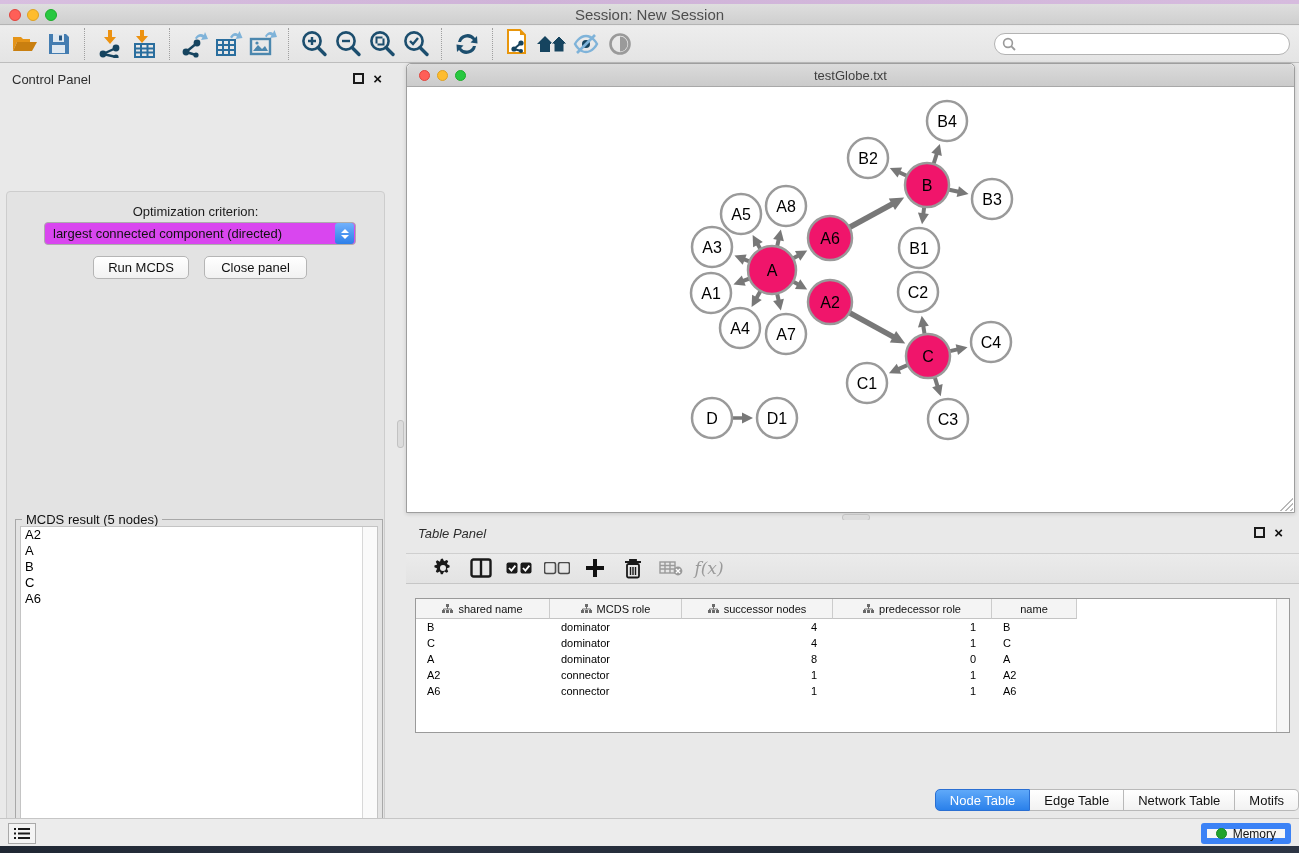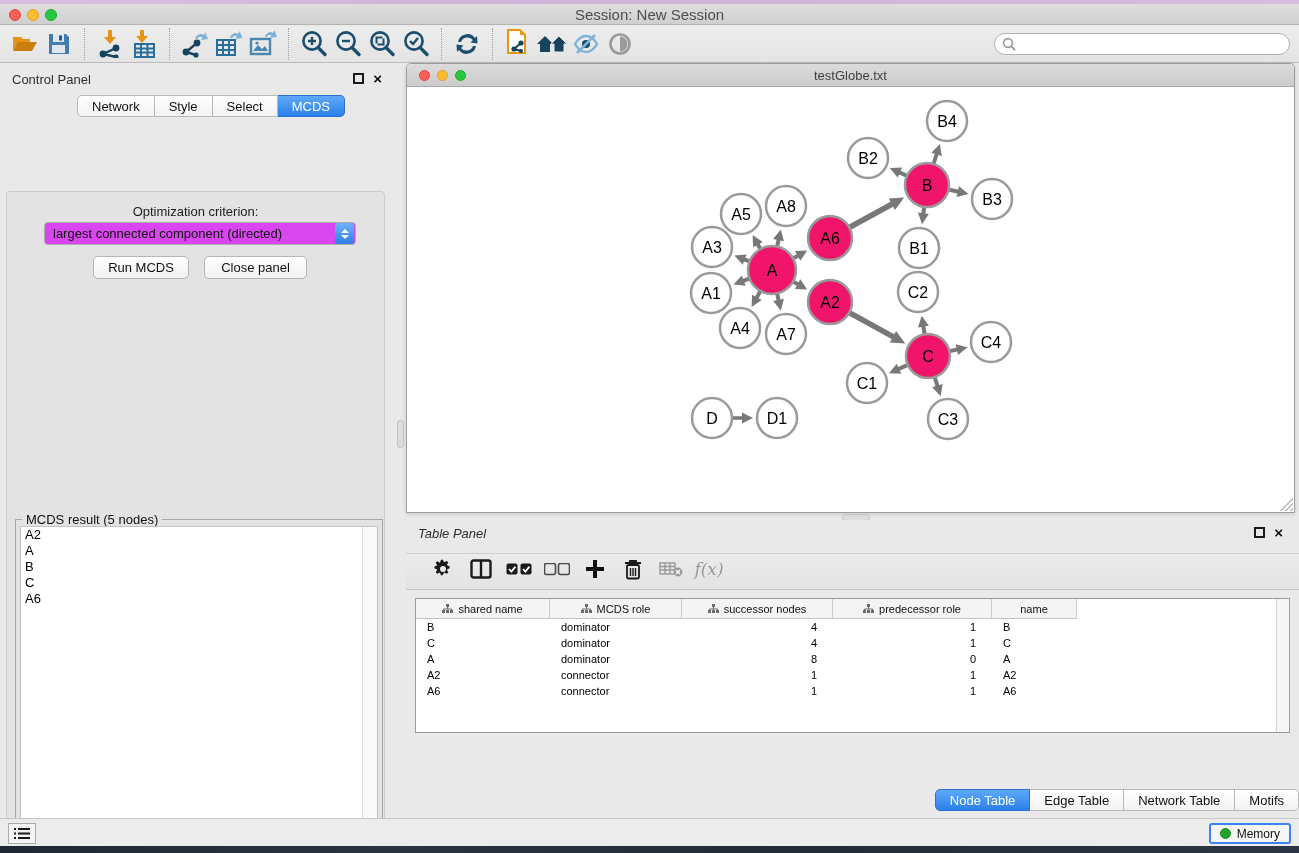--- a/index.html
+++ b/index.html
@@ -85,44 +85,44 @@
       linear-gradient(135deg, transparent 48%, #b9b9b9 48%, #b9b9b9 54%, transparent 54%,
       transparent 68%, #b9b9b9 68%, #b9b9b9 74%, transparent 74%,
       transparent 88%, #b9b9b9 88%, #b9b9b9 94%, transparent 94%); }
   .vgrip { position:absolute; left:397px; top:420px; width:7px; height:28px;
     background:#dcdcdc; border:1px solid #c2c2c2; border-radius:3px; }
   .hgrip { position:absolute; left:842px; top:514px; width:28px; height:7px;
     background:#dcdcdc; border:1px solid #c2c2c2; border-radius:3px; }
 
   
   .tpanel { position:absolute; left:406px; top:520px; width:893px; height:298px; background:#e9e9e9; }
-  .tp-toolbar { position:absolute; left:0px; top:33px; width:893px; height:37px;
+  .tp-toolbar { position:absolute; left:0px; top:33px; width:893px; height:31px;
     background:linear-gradient(#ebebeb,#e3e3e3); border-top:1px solid #cfcfcf;
-    border-bottom:1px solid #c6c6c6; display:flex; align-items:flex-start; padding-left:18px; }
+    border-bottom:1px solid #c6c6c6; display:flex; align-items:flex-end; padding-left:18px; }
   .tp-ico { width:38px; height:30px; display:flex; align-items:center; justify-content:center; }
   .fx { font-family:"DejaVu Serif", serif; font-style:italic; font-size:17px; color:#9a9a9a; }
   .datatable { position:absolute; left:9px; top:78px; width:875px; height:135px;
     background:#fff; border:1px solid #9a9a9a; }
   .dt-scroll { position:absolute; right:0; top:0; bottom:0; width:13px;
     background:#f6f6f6; border-left:1px solid #d4d4d4; }
   .dt-header { display:flex; height:20px; }
   .dt-hcell { background:#f4f4f4; border-right:1px solid #cccccc; border-bottom:1px solid #c4c4c4;
     display:flex; align-items:center; justify-content:center; gap:5px;
     font-size:11px; color:#111; }
   .dt-row { display:flex; height:16px; align-items:center; }
   .dt-cell { font-size:11px; color:#000; overflow:hidden; white-space:nowrap; }
   .tp-tabs { position:absolute; left:0; right:0; top:269px; display:flex; justify-content:flex-end; }
 
   
   .statusbar { position:absolute; left:0; top:818px; width:1299px; height:28px;
     background:#ececec; border-top:1px solid #c6c6c6; }
   .list-btn { position:absolute; left:8px; top:4px; width:28px; height:21px;
     background:#f4f4f4; border:1px solid #a9a9a9; display:flex; align-items:center; justify-content:center; }
   .memory-btn { position:absolute; right:8px; top:4px; height:21px; padding:0 9px;
-    background:#f6f6f6; border:2px solid #3b82f6; border-radius:3px;
+    background:#f6f6f6; border:6px solid #3b82f6; border-radius:3px;
     display:flex; align-items:center; gap:6px; font-size:12px; color:#111; }
   .mem-dot { width:11px; height:11px; border-radius:50%; background:#21a32c; border:1px solid #188a21; }
   .desktop-bottom { position:absolute; left:0; top:846px; width:1299px; height:7px;
     background:linear-gradient(90deg,#1f2733,#2b3342 30%,#222a37 60%,#2d3544); }
 </style>
 </head>
 <body>
 
 <div id="root">
 
@@ -270,26 +270,20 @@
       <input type="text" placeholder="" style="">
     </div>
   </div>
 
   <div class="cpanel">
     <div class="panel-title" style="left:12px; top:9px;">Control Panel</div>
     <div class="winbtns" style="right:10px; top:10px;">
       <span class="float-btn"></span>
       <span class="close-btn">×</span>
     </div>
-    <div class="seg-tabs" style="left:77px; top:32px;" id="cp-tabs">
-        <div class="seg-tab">Network</div>
-        <div class="seg-tab">Style</div>
-        <div class="seg-tab">Select</div>
-        <div class="seg-tab sel">MCDS</div>
-      </div>
     <div class="cp-body">
       <div class="opt-label">Optimization criterion:</div>
       <div class="selectbox">
         <span class="sel-text">largest connected component (directed)</span>
         <span class="stepper">
             <i class="up"></i>
             <i class="dn"></i>
           </span>
       </div>
       <div class="cp-btn" style="left:86px; top:64px; width:96px;">Run MCDS</div>

